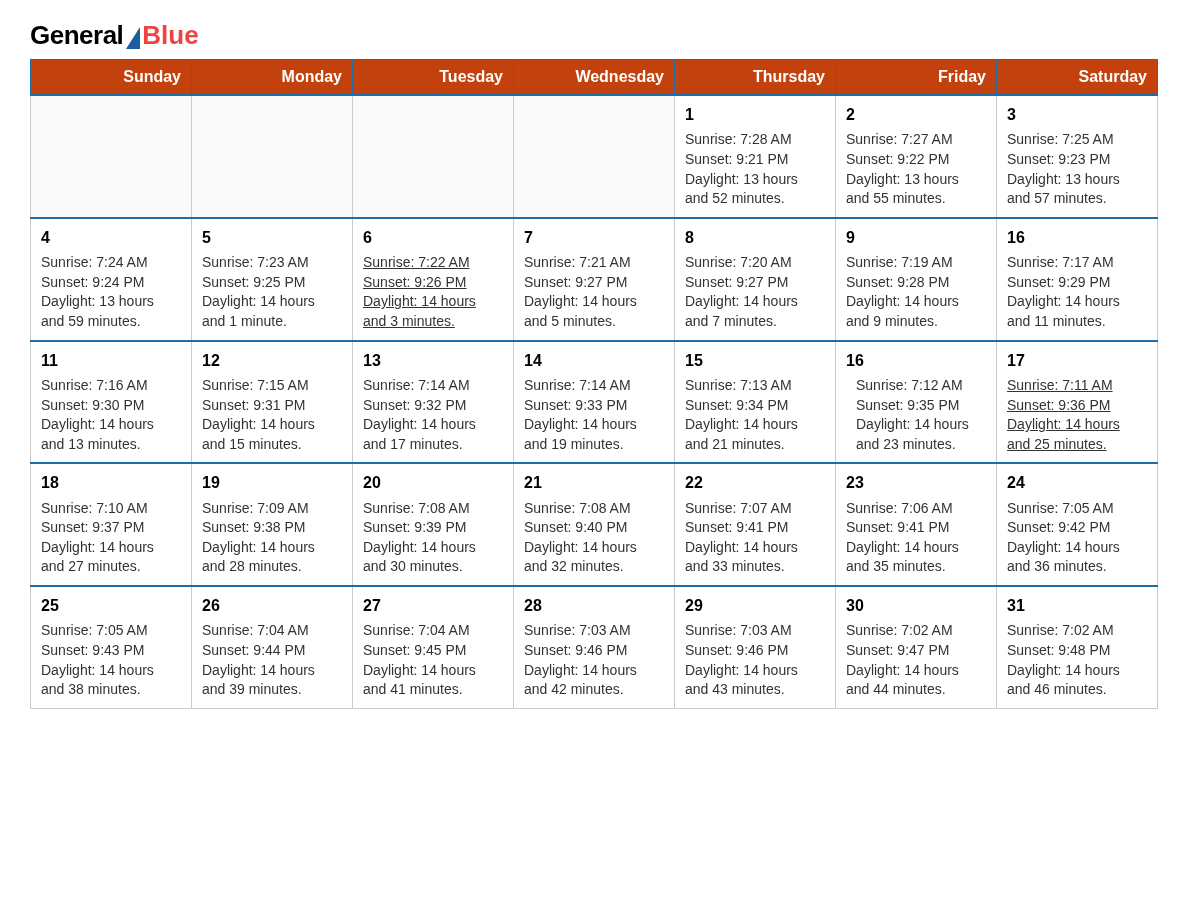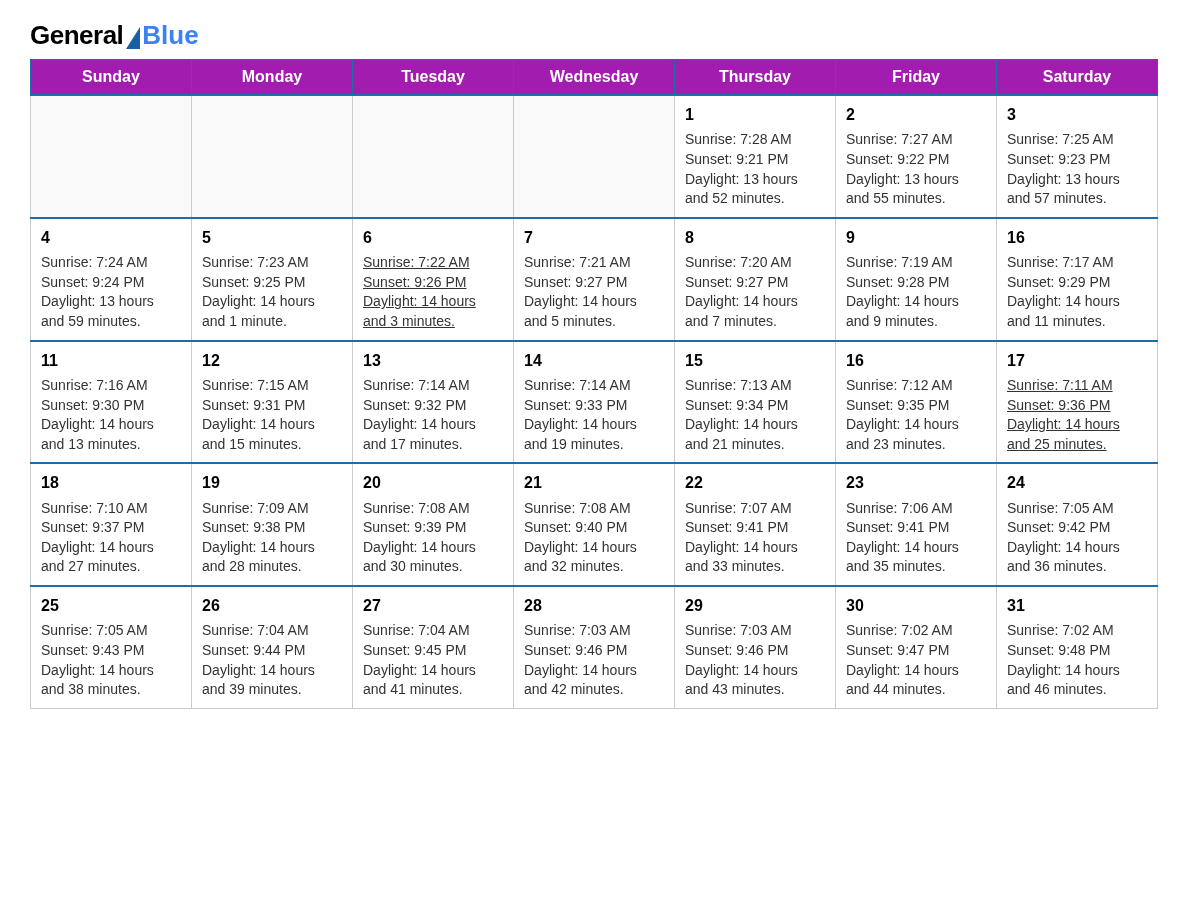--- a/index.html
+++ b/index.html
@@ -37,21 +37,21 @@
       height: 0;
       border-left: 14px solid transparent;
       border-right: 0px solid transparent;
       border-bottom: 22px solid #1a5f9e;
       margin-left: 3px;
       margin-top: 4px;
     }
     .logo-blue {
       font-size: 26px;
       font-weight: bold;
-      color: #3b82f6;
+      color: #ef4444;
       margin-left: 2px;
     }
     .title-section {
       text-align: right;
     }
     .month-title {
       font-size: 52px;
       font-weight: bold;
       color: #000;
       line-height: 1.1;
@@ -60,26 +60,26 @@
       font-size: 22px;
       color: #333;
       font-weight: normal;
     }
     .calendar {
       width: 100%;
       border-collapse: collapse;
       margin-top: 8px;
     }
     .calendar thead th {
-      background-color: #a21caf;
+      background-color: #c2410c;
       color: #fff;
       font-size: 16px;
       font-weight: bold;
       padding: 8px 10px;
-      text-align: center;
+      text-align: right;
       border: 1px solid #1a6fa8;
     }
     .calendar tbody td {
       vertical-align: top;
       padding: 8px 10px;
       border: 1px solid #ccc;
       border-top: 2px solid #1a6fa8;
       width: 14.28%;
       min-height: 110px;
       font-size: 13px;
@@ -224,21 +224,21 @@
 Daylight: 14 hours and 19 minutes.</div>
         </td>
         <td>
           <span class="day-number">15</span>
           <div class="day-info" style="white-space: pre-line;">Sunrise: 7:13 AM
 Sunset: 9:34 PM
 Daylight: 14 hours and 21 minutes.</div>
         </td>
         <td>
           <span class="day-number">16</span>
-          <div class="day-info" style="white-space: pre-line;">Sunrise: 7:12 AM
+          <div class="day-info" style="white-space: pre-line; margin-left: 10px;">Sunrise: 7:12 AM
 Sunset: 9:35 PM
 Daylight: 14 hours and 23 minutes.</div>
         </td>
         <td>
           <span class="day-number">17</span>
           <div class="day-info" style="white-space: pre-line; text-decoration: underline;">Sunrise: 7:11 AM
 Sunset: 9:36 PM
 Daylight: 14 hours and 25 minutes.</div>
         </td>
       </tr>

